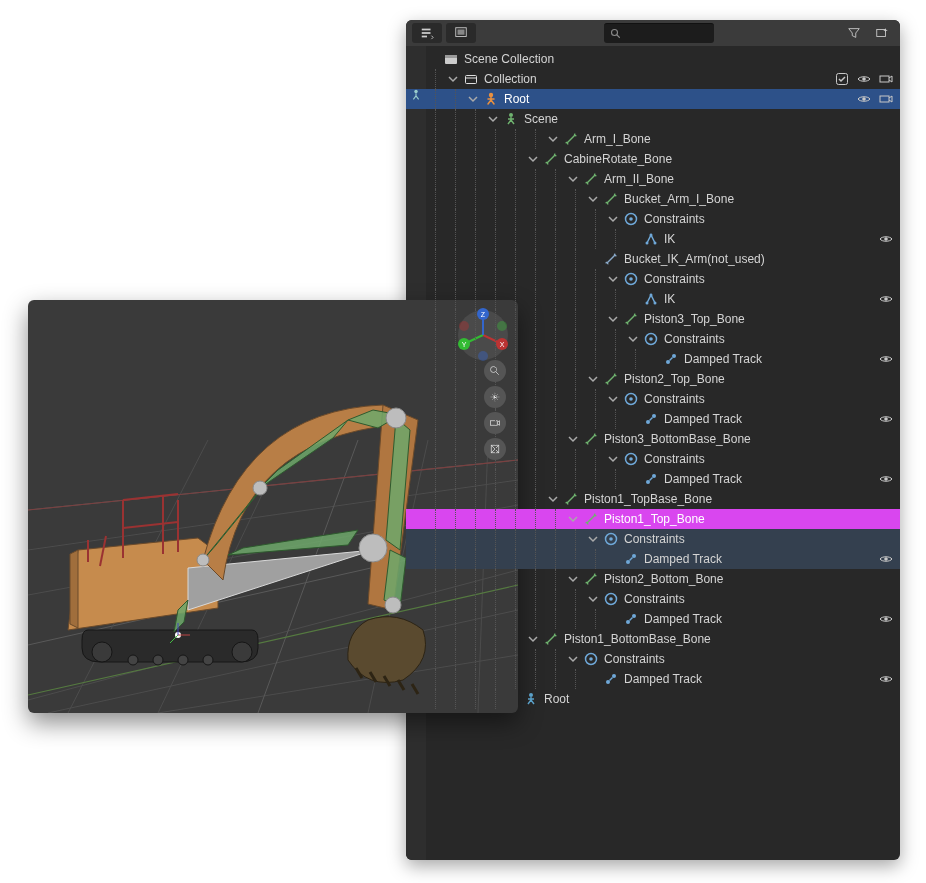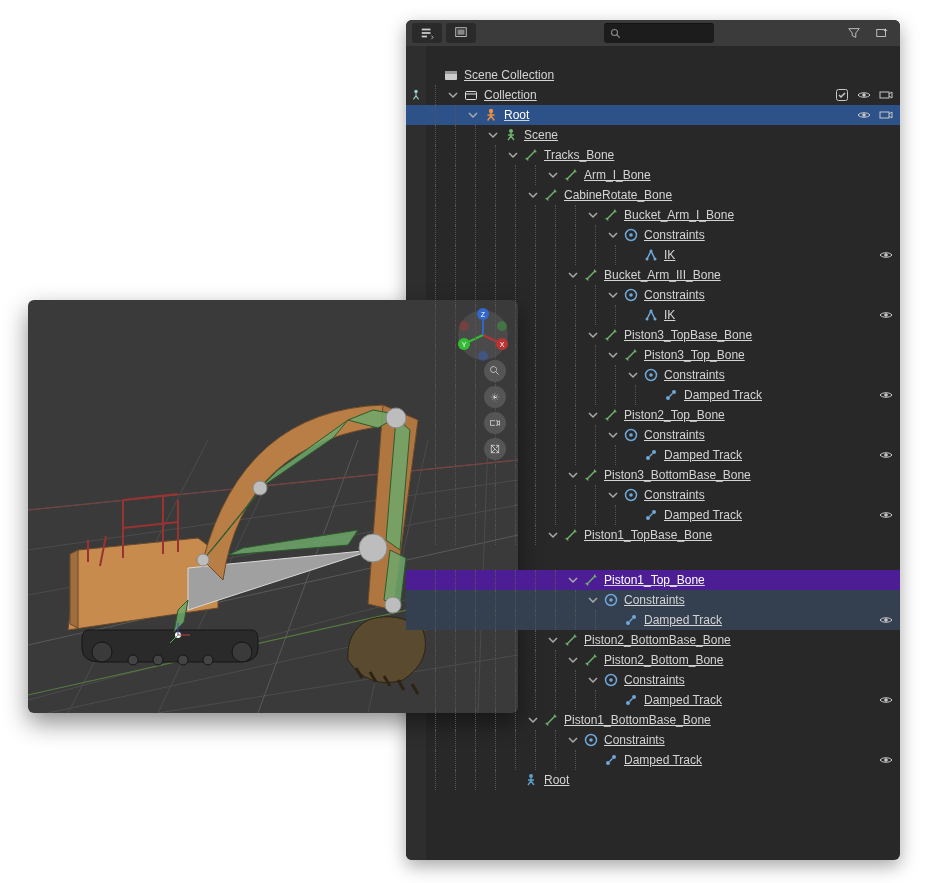--- a/index.html
+++ b/index.html
@@ -67,32 +67,31 @@
   font-size: 11px;
   width: 80px;
 }
 .spacer { flex: 1; }
 
 
 .tree {
   flex: 1;
   overflow-y: auto;
   overflow-x: hidden;
-  padding-top: 19px;
-  text-decoration: underline;
+  padding-top: 3px;
 }
 .row {
   height: 20px;
   display: flex;
   align-items: center;
   white-space: nowrap;
   position: relative;
 }
 .row.selected-armature { background: #2d5189; color: #fff; }
-.row.active-select { background: #4c1d95; color: #fff; margin-top: 25px; }
+.row.active-select { background: #d946ef; color: #fff; }
 .row.semi { background: #34404f; }
 .indent {
   display: flex;
   align-items: center;
   flex-shrink: 0;
 }
 .guide {
   width: 20px;
   height: 20px;
   position: relative;
@@ -346,73 +345,76 @@
           </svg>
         </span>
         <span class="label">Scene</span>
       </div>
       <div class="row">
         <span class="indent" style="padding-left: 20px;">
           <span class="guide"></span>
           <span class="guide"></span>
           <span class="guide"></span>
           <span class="guide"></span>
+          <span class="guide"></span>
+          <span class="guide"></span>
         </span>
         <span class="disclosure">
           <svg width="10" height="10" viewBox="0 0 10 10">
             <path d="M1 3l4 4 4-4" fill="none" stroke="#aaa" stroke-width="1.5"></path>
           </svg>
         </span>
         <span class="node-icon">
           <svg width="16" height="16" viewBox="0 0 16 16">
             <path d="M4 12 C2 14 2 10 4 11 L11 4 C10 2 14 2 12 4 C14 3 14 7 12 5 L5 12 C7 14 3 14 4 12Z" fill="#6fb36f"></path>
           </svg>
         </span>
-        <span class="label">Tracks_Bone</span>
-      </div>
-      <div class="row">
-        <span class="indent" style="padding-left: 20px;">
-          <span class="guide"></span>
+        <span class="label">Arm_I_Bone</span>
+      </div>
+      <div class="row">
+        <span class="indent" style="padding-left: 20px;">
           <span class="guide"></span>
           <span class="guide"></span>
           <span class="guide"></span>
           <span class="guide"></span>
           <span class="guide"></span>
         </span>
         <span class="disclosure">
           <svg width="10" height="10" viewBox="0 0 10 10">
             <path d="M1 3l4 4 4-4" fill="none" stroke="#aaa" stroke-width="1.5"></path>
           </svg>
         </span>
         <span class="node-icon">
           <svg width="16" height="16" viewBox="0 0 16 16">
             <path d="M4 12 C2 14 2 10 4 11 L11 4 C10 2 14 2 12 4 C14 3 14 7 12 5 L5 12 C7 14 3 14 4 12Z" fill="#6fb36f"></path>
           </svg>
         </span>
-        <span class="label">Arm_I_Bone</span>
-      </div>
-      <div class="row">
-        <span class="indent" style="padding-left: 20px;">
+        <span class="label">CabineRotate_Bone</span>
+      </div>
+      <div class="row">
+        <span class="indent" style="padding-left: 20px;">
+          <span class="guide"></span>
+          <span class="guide"></span>
           <span class="guide"></span>
           <span class="guide"></span>
           <span class="guide"></span>
           <span class="guide"></span>
           <span class="guide"></span>
         </span>
         <span class="disclosure">
           <svg width="10" height="10" viewBox="0 0 10 10">
             <path d="M1 3l4 4 4-4" fill="none" stroke="#aaa" stroke-width="1.5"></path>
           </svg>
         </span>
         <span class="node-icon">
           <svg width="16" height="16" viewBox="0 0 16 16">
             <path d="M4 12 C2 14 2 10 4 11 L11 4 C10 2 14 2 12 4 C14 3 14 7 12 5 L5 12 C7 14 3 14 4 12Z" fill="#6fb36f"></path>
           </svg>
         </span>
-        <span class="label">CabineRotate_Bone</span>
+        <span class="label">Arm_II_Bone</span>
       </div>
       <div class="row">
         <span class="indent" style="padding-left: 20px;">
           <span class="guide"></span>
           <span class="guide"></span>
           <span class="guide"></span>
           <span class="guide"></span>
           <span class="guide"></span>
           <span class="guide"></span>
           <span class="guide"></span>
@@ -489,32 +491,29 @@
       </div>
       <div class="row">
         <span class="indent" style="padding-left: 20px;">
           <span class="guide"></span>
           <span class="guide"></span>
           <span class="guide"></span>
           <span class="guide"></span>
           <span class="guide"></span>
           <span class="guide"></span>
           <span class="guide"></span>
-        </span>
-        <span class="disclosure">
-          <svg width="10" height="10" viewBox="0 0 10 10">
-            <path d="M1 3l4 4 4-4" fill="none" stroke="#aaa" stroke-width="1.5"></path>
-          </svg>
-        </span>
-        <span class="node-icon">
-          <svg width="16" height="16" viewBox="0 0 16 16">
-            <path d="M4 12 C2 14 2 10 4 11 L11 4 C10 2 14 2 12 4 C14 3 14 7 12 5 L5 12 C7 14 3 14 4 12Z" fill="#6fb36f"></path>
-          </svg>
-        </span>
-        <span class="label">Bucket_Arm_III_Bone</span>
+          <span class="guide"></span>
+        </span>
+        <span class="disclosure"></span>
+        <span class="node-icon">
+          <svg width="16" height="16" viewBox="0 0 16 16">
+            <path d="M4 12 C2 14 2 10 4 11 L11 4 C10 2 14 2 12 4 C14 3 14 7 12 5 L5 12 C7 14 3 14 4 12Z" fill="#8aa9c9"></path>
+          </svg>
+        </span>
+        <span class="label">Bucket_IK_Arm(not_used)</span>
       </div>
       <div class="row">
         <span class="indent" style="padding-left: 20px;">
           <span class="guide"></span>
           <span class="guide"></span>
           <span class="guide"></span>
           <span class="guide"></span>
           <span class="guide"></span>
           <span class="guide"></span>
           <span class="guide"></span>
@@ -569,43 +568,20 @@
       <div class="row">
         <span class="indent" style="padding-left: 20px;">
           <span class="guide"></span>
           <span class="guide"></span>
           <span class="guide"></span>
           <span class="guide"></span>
           <span class="guide"></span>
           <span class="guide"></span>
           <span class="guide"></span>
           <span class="guide"></span>
-        </span>
-        <span class="disclosure">
-          <svg width="10" height="10" viewBox="0 0 10 10">
-            <path d="M1 3l4 4 4-4" fill="none" stroke="#aaa" stroke-width="1.5"></path>
-          </svg>
-        </span>
-        <span class="node-icon">
-          <svg width="16" height="16" viewBox="0 0 16 16">
-            <path d="M4 12 C2 14 2 10 4 11 L11 4 C10 2 14 2 12 4 C14 3 14 7 12 5 L5 12 C7 14 3 14 4 12Z" fill="#6fb36f"></path>
-          </svg>
-        </span>
-        <span class="label">Piston3_TopBase_Bone</span>
-      </div>
-      <div class="row">
-        <span class="indent" style="padding-left: 20px;">
-          <span class="guide"></span>
-          <span class="guide"></span>
-          <span class="guide"></span>
-          <span class="guide"></span>
-          <span class="guide"></span>
-          <span class="guide"></span>
-          <span class="guide"></span>
-          <span class="guide"></span>
           <span class="guide"></span>
         </span>
         <span class="disclosure">
           <svg width="10" height="10" viewBox="0 0 10 10">
             <path d="M1 3l4 4 4-4" fill="none" stroke="#aaa" stroke-width="1.5"></path>
           </svg>
         </span>
         <span class="node-icon">
           <svg width="16" height="16" viewBox="0 0 16 16">
             <path d="M4 12 C2 14 2 10 4 11 L11 4 C10 2 14 2 12 4 C14 3 14 7 12 5 L5 12 C7 14 3 14 4 12Z" fill="#6fb36f"></path>
@@ -917,41 +893,20 @@
         </span>
         <span class="label">Damped Track</span>
         <span class="right-icons">
           <span>
             <svg width="16" height="16" viewBox="0 0 16 16">
               <path d="M2 8c2-3 10-3 12 0-2 3-10 3-12 0z" fill="none" stroke="#c8c8c8"></path>
               <circle cx="8" cy="8" r="1.8" fill="#c8c8c8"></circle>
             </svg>
           </span>
         </span>
-      </div>
-      <div class="row">
-        <span class="indent" style="padding-left: 20px;">
-          <span class="guide"></span>
-          <span class="guide"></span>
-          <span class="guide"></span>
-          <span class="guide"></span>
-          <span class="guide"></span>
-          <span class="guide"></span>
-        </span>
-        <span class="disclosure">
-          <svg width="10" height="10" viewBox="0 0 10 10">
-            <path d="M1 3l4 4 4-4" fill="none" stroke="#aaa" stroke-width="1.5"></path>
-          </svg>
-        </span>
-        <span class="node-icon">
-          <svg width="16" height="16" viewBox="0 0 16 16">
-            <path d="M4 12 C2 14 2 10 4 11 L11 4 C10 2 14 2 12 4 C14 3 14 7 12 5 L5 12 C7 14 3 14 4 12Z" fill="#6fb36f"></path>
-          </svg>
-        </span>
-        <span class="label">Piston2_BottomBase_Bone</span>
       </div>
       <div class="row">
         <span class="indent" style="padding-left: 20px;">
           <span class="guide"></span>
           <span class="guide"></span>
           <span class="guide"></span>
           <span class="guide"></span>
           <span class="guide"></span>
           <span class="guide"></span>
           <span class="guide"></span>

